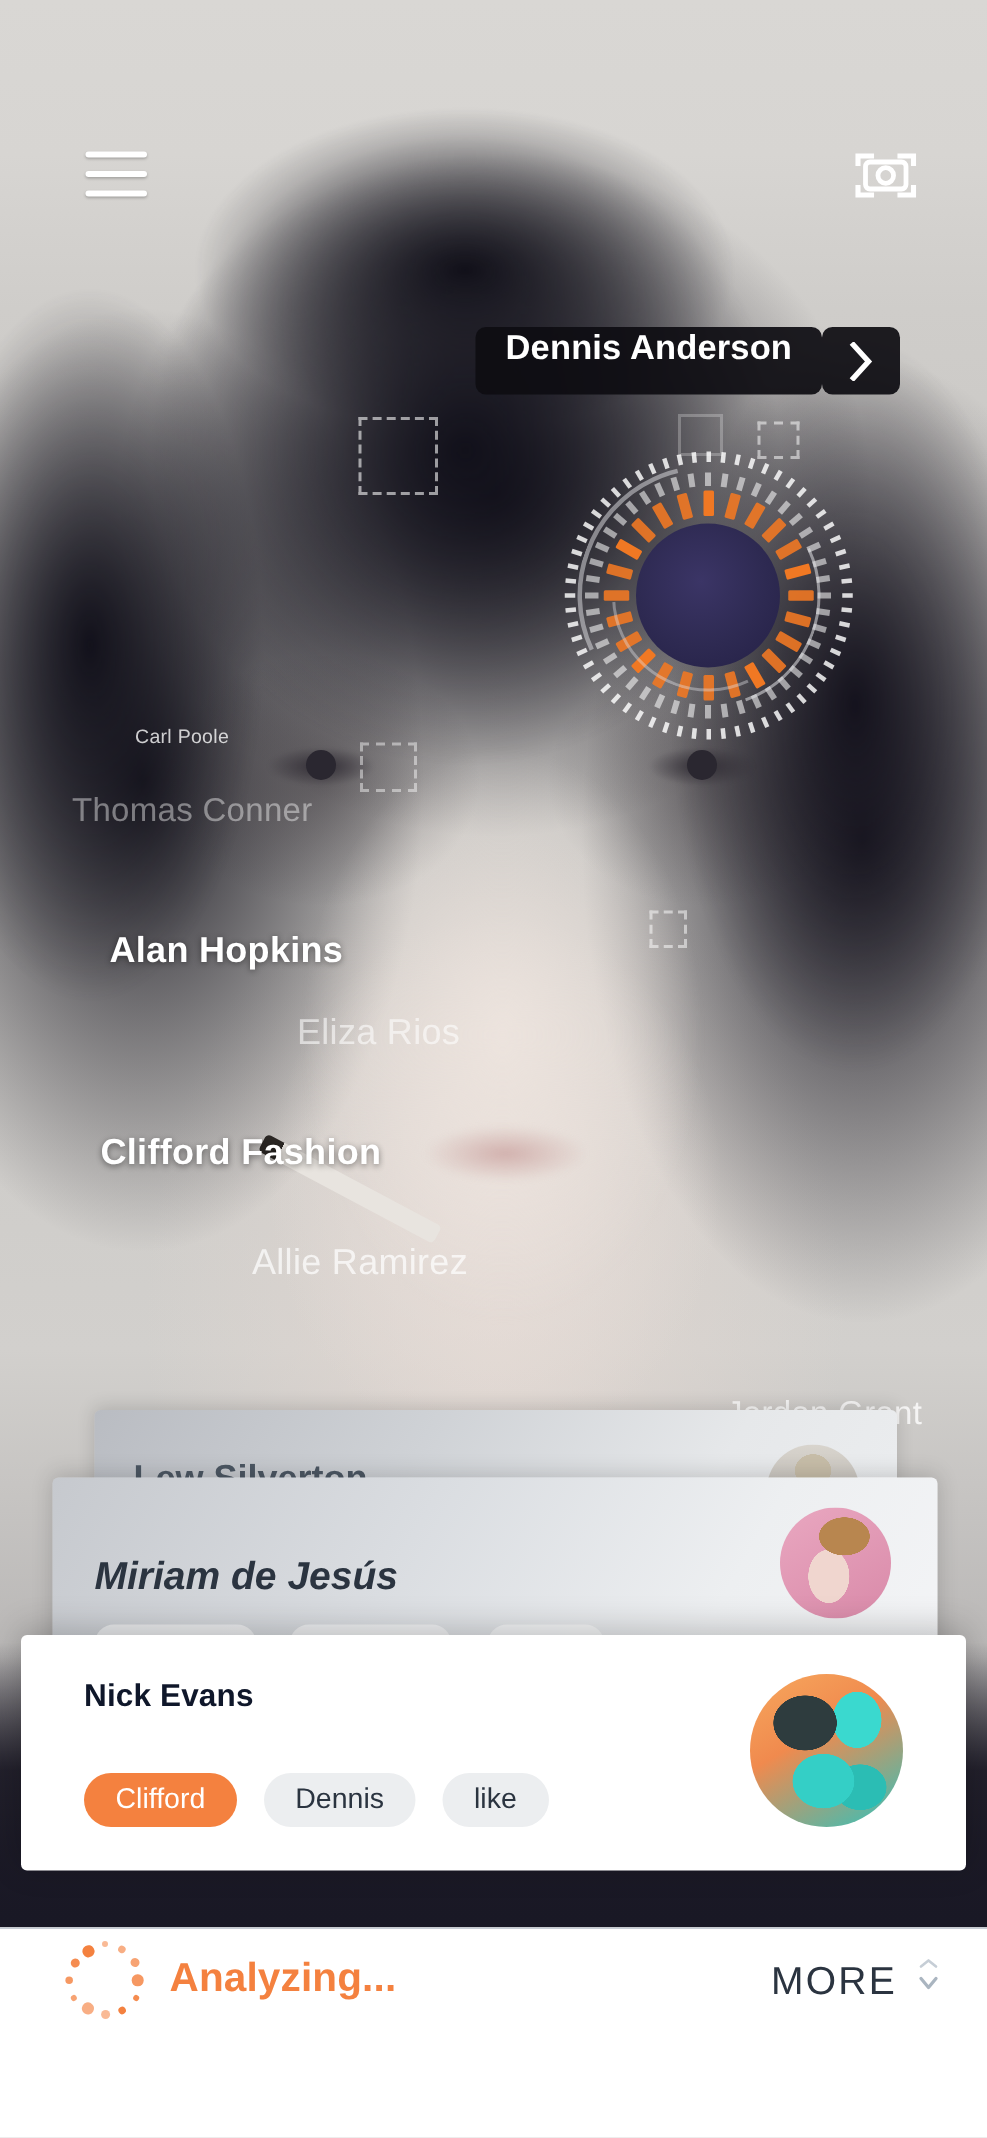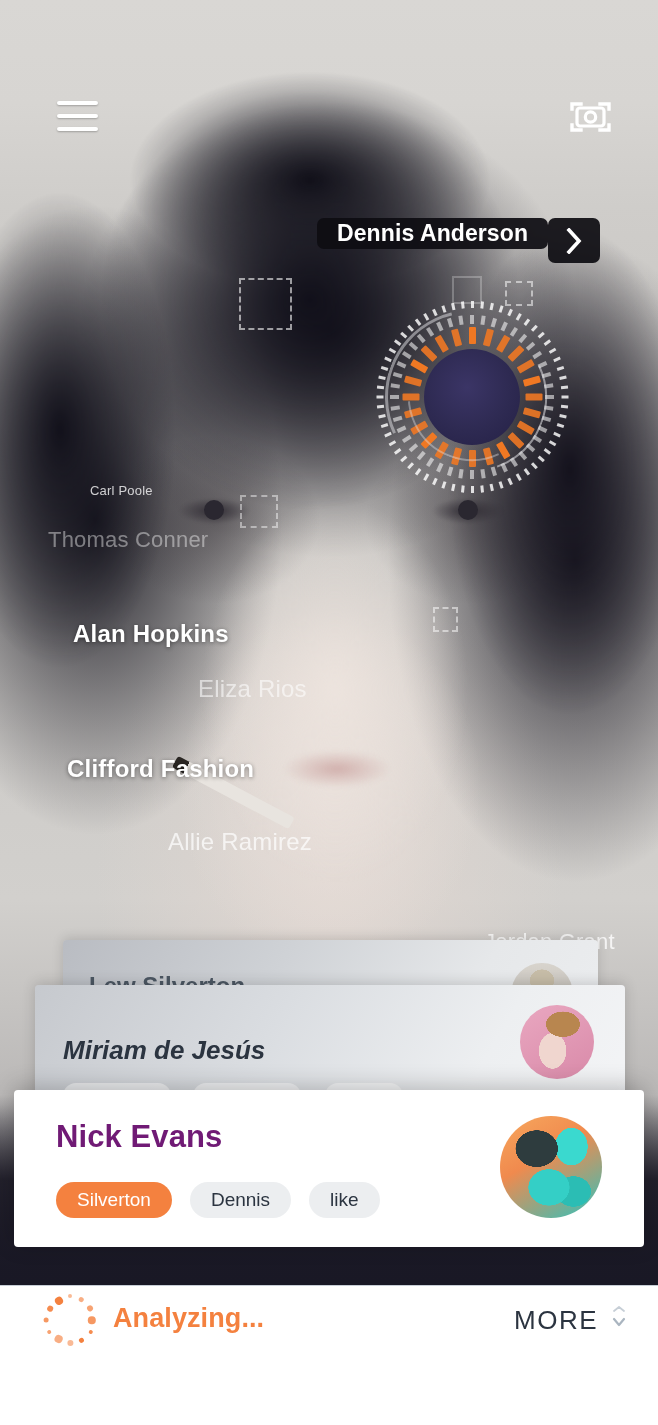--- a/index.html
+++ b/index.html
@@ -96,22 +96,22 @@
     display:flex; align-items:center; border-radius:18px;
     border:1.5px solid rgba(255,255,255,.55);
     background:rgba(255,255,255,.10);
     color:#fff; font-size:19px; font-weight:bold; letter-spacing:.2px;
     cursor:pointer;
   }
   .cam-btn { position:absolute; right:45px; top:100px; width:45px; height:34px; cursor:pointer; }
 
   
   .sel-chip {
-    position:absolute; left:317px; top:218px; height:31px; padding:0 20px;
-    display:flex; align-items:center; border-radius:7px;
+    position:absolute; left:317px; top:218px; height:45px; padding:0 20px;
+    display:flex; align-items:flex-start; border-radius:7px;
     background:rgba(14,13,18,.93); color:#fff;
     font-size:23px; font-weight:bold; letter-spacing:.1px;
     cursor:pointer;
   }
   .sel-next {
     position:absolute; left:548px; top:218px; width:52px; height:45px;
     border-radius:7px; background:rgba(14,13,18,.93);
     display:flex; align-items:center; justify-content:center; cursor:pointer;
   }
 
@@ -152,21 +152,21 @@
   .card-mid .minipill {
     position:absolute; top:98px; height:26px; border-radius:13px;
     background:rgba(255,255,255,.55);
   }
   .card-front {
     left:14px; top:1090px; width:630px; height:157px;
     background:#ffffff;
     box-shadow:0 -4px 22px rgba(0,0,0,.22);
   }
   .card-front .cname {
-    position:absolute; left:42px; top:29px; font-size:31px; font-weight:bold; color:#701a75; letter-spacing:.1px;
+    position:absolute; left:42px; top:29px; font-size:21px; font-weight:bold; color:#0f172a; letter-spacing:.1px;
   }
   .tagrow { position:absolute; left:42px; top:92px; display:flex; gap:18px; }
   .tag {
     height:36px; padding:0 21px; border-radius:18px;
     display:flex; align-items:center; justify-content:center;
     font-size:19px; color:#2b3440; background:#eceef0; cursor:pointer;
   }
   .tag.on { background:#f4813f; color:#fff; }
   .card-front .cav {
     position:absolute; right:42px; top:26px; width:102px; height:102px; border-radius:50%;
@@ -408,21 +408,21 @@
     <div class="cname">Miriam de Jesús</div>
     <div class="cav"></div>
     <div class="minipill" style="left:28px;  width:108px;"></div>
     <div class="minipill" style="left:158px; width:108px;"></div>
     <div class="minipill" style="left:290px; width:78px;"></div>
   </div>
 
   <div class="card card-front">
     <div class="cname">Nick Evans</div>
     <div class="tagrow" id="tagrow">
-        <div class="tag on">Silverton</div>
+        <div class="tag on">Clifford</div>
         <div class="tag">Dennis</div>
         <div class="tag">like</div>
       </div>
     <div class="cav"></div>
   </div>
 
   <div class="bottombar"></div>
 
   <div class="spinner" id="spinner">
       <div class="sdot" style="width: 4px; height: 4px; margin-left: -2px; transform: rotate(0deg); opacity: 0.55;"></div>

